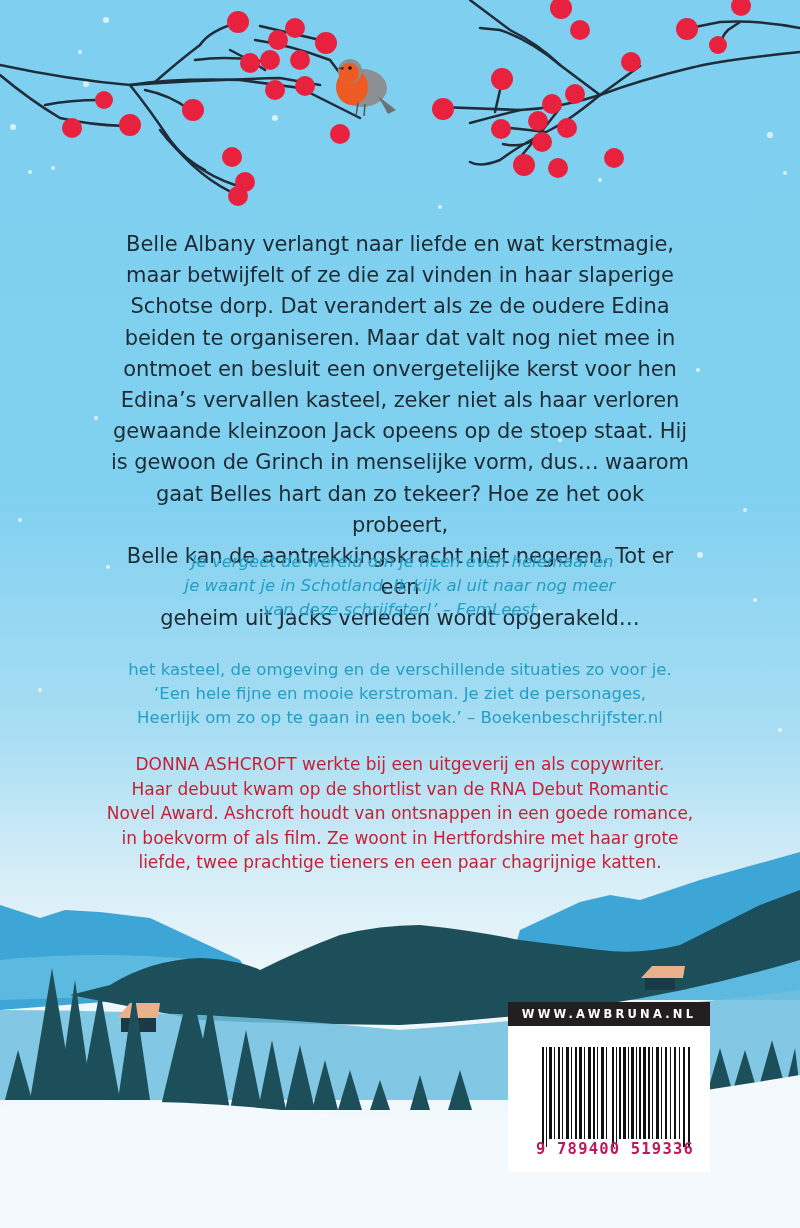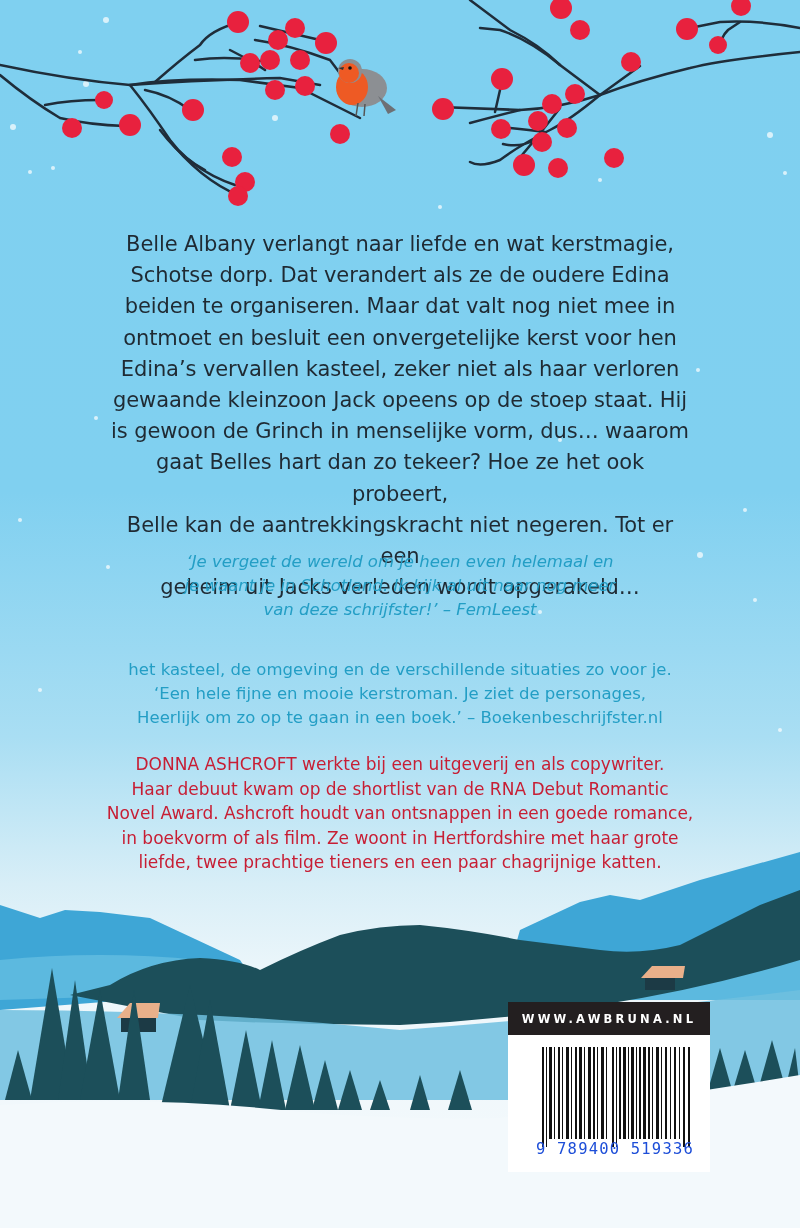--- a/index.html
+++ b/index.html
@@ -8,24 +8,24 @@
     background:linear-gradient(180deg,#7fd0f0 0%,#80d0f0 40%,#a9def3 60%,#d8eef7 72%,#eef7fb 80%,#f4f9fc 100%);}
   .art{position:absolute;left:0;top:0;width:800px;height:1228px;}
   .blurb{position:absolute;left:110px;top:229px;width:580px;text-align:center;
     font-size:21px;line-height:31.2px;color:#1f2a33;letter-spacing:-0.1px;}
   .quote{position:absolute;left:90px;width:620px;text-align:center;font-size:16.5px;line-height:24.2px;color:#239ec5;}
   .q1{top:550px;font-style:italic;}
   .q2{top:658px;}
   .bio{position:absolute;left:90px;top:752px;width:620px;text-align:center;font-size:17px;line-height:24.5px;color:#c71e34;}
   .bio b{font-weight:normal;}
   .barcode-box{position:absolute;left:508px;top:1002px;width:202px;height:170px;background:#fff;}
-  .url-bar{height:33px;background:#231f20;color:#fff;font-size:11.5px;letter-spacing:3.2px;
+  .url-bar{height:24px;background:#231f20;color:#fff;font-size:11.5px;letter-spacing:3.2px;
     display:flex;align-items:center;justify-content:center;font-weight:bold;}
   .bars{position:absolute;left:34px;top:45px;width:150px;height:100px;}
-  .isbn{position:absolute;left:28px;top:138px;font-size:15.5px;letter-spacing:1.2px;color:#1d4ed8;font-family:"DejaVu Sans Mono","Liberation Mono",monospace;}
+  .isbn{position:absolute;left:28px;top:138px;font-size:15.5px;letter-spacing:1.2px;color:#be185d;font-family:"DejaVu Sans Mono","Liberation Mono",monospace;font-weight:bold;}
 </style>
 </head>
 <body>
 
 <div class="cover">
 
   <svg class="art" viewBox="0 0 800 1228" xmlns="http://www.w3.org/2000/svg">
 
     <g fill="#ffffff" opacity="0.7">
       <circle cx="106" cy="20" r="3"></circle>
@@ -168,20 +168,21 @@
       <path d="M745 1050 L733 1090 L757 1090 Z"></path>
       <path d="M772 1040 L758 1090 L786 1090 Z"></path>
       <path d="M795 1048 L785 1090 L800 1090 Z"></path>
     </g>
 
     <path d="M0 1105 Q150 1095 300 1112 Q400 1120 500 1118 Q650 1100 800 1075 L800 1228 L0 1228 Z" fill="#f3f9fc"></path>
   </svg>
 
   <div class="blurb">
     <div>Belle Albany verlangt naar liefde en wat kerstmagie,</div>
+    <div>maar betwijfelt of ze die zal vinden in haar slaperige</div>
     <div>Schotse dorp. Dat verandert als ze de oudere Edina</div>
     <div>beiden te organiseren. Maar dat valt nog niet mee in</div>
     <div>ontmoet en besluit een onvergetelijke kerst voor hen</div>
     <div>Edina’s vervallen kasteel, zeker niet als haar verloren</div>
     <div>gewaande kleinzoon Jack opeens op de stoep staat. Hij</div>
     <div>is gewoon de Grinch in menselijke vorm, dus… waarom</div>
     <div>gaat Belles hart dan zo tekeer? Hoe ze het ook probeert,</div>
     <div>Belle kan de aantrekkingskracht niet negeren. Tot er een</div>
     <div>geheim uit Jacks verleden wordt opgerakeld…</div>
   </div>

